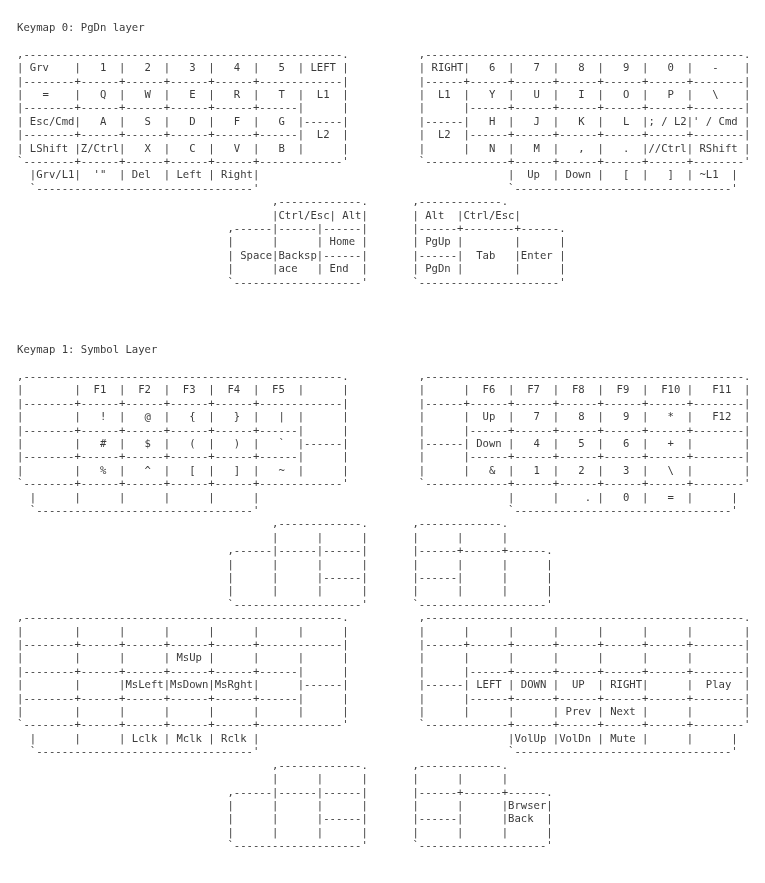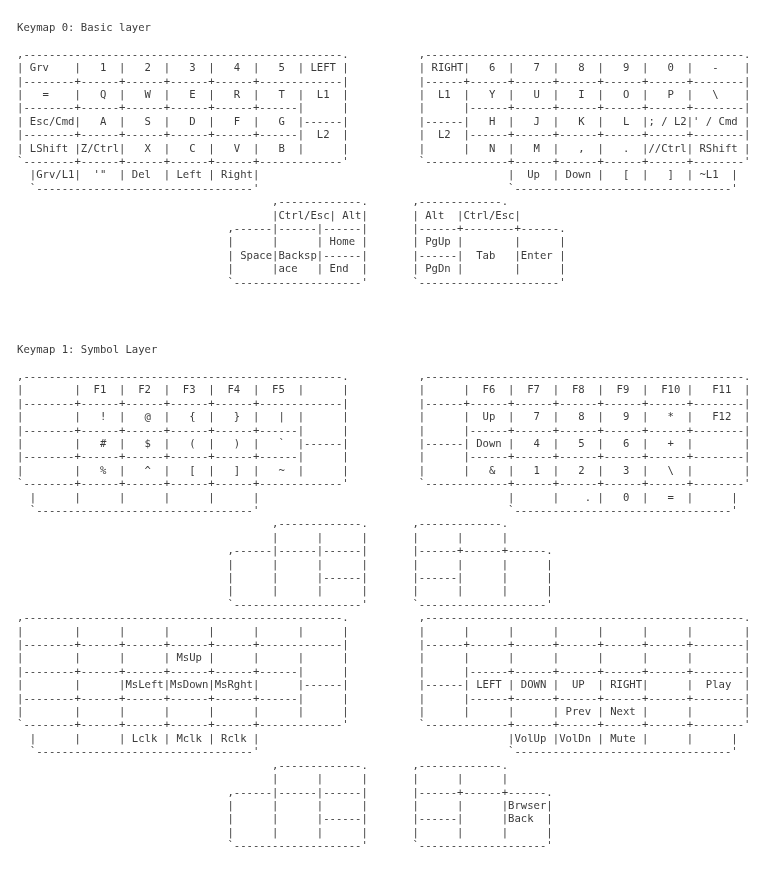--- a/index.html
+++ b/index.html
@@ -35,21 +35,21 @@
     font-size: inherit;
     line-height: inherit;
     white-space: pre;
   }
 </style>
 </head>
 <body style="background: rgb(255, 255, 255);">
 
 <main class="doc" style="color: rgb(59, 59, 59);">
   <section class="keymap-section" id="section-0">
-    <h2 class="keymap-title">Keymap 0: Basic layer</h2>
+    <h2 class="keymap-title">Keymap 0: PgDn layer</h2>
     <pre class="keymap-art">,--------------------------------------------------.           ,--------------------------------------------------.
 | Grv    |   1  |   2  |   3  |   4  |   5  | LEFT |           | RIGHT|   6  |   7  |   8  |   9  |   0  |   -    |
 |--------+------+------+------+------+-------------|           |------+------+------+------+------+------+--------|
 |   =    |   Q  |   W  |   E  |   R  |   T  |  L1  |           |  L1  |   Y  |   U  |   I  |   O  |   P  |   \    |
 |--------+------+------+------+------+------|      |           |      |------+------+------+------+------+--------|
 | Esc/Cmd|   A  |   S  |   D  |   F  |   G  |------|           |------|   H  |   J  |   K  |   L  |; / L2|' / Cmd |
 |--------+------+------+------+------+------|  L2  |           |  L2  |------+------+------+------+------+--------|
 | LShift |Z/Ctrl|   X  |   C  |   V  |   B  |      |           |      |   N  |   M  |   ,  |   .  |//Ctrl| RShift |
 `--------+------+------+------+------+-------------'           `-------------+------+------+------+------+--------'
   |Grv/L1|  '"  | Del  | Left | Right|                                       |  Up  | Down |   [  |   ]  | ~L1  |

